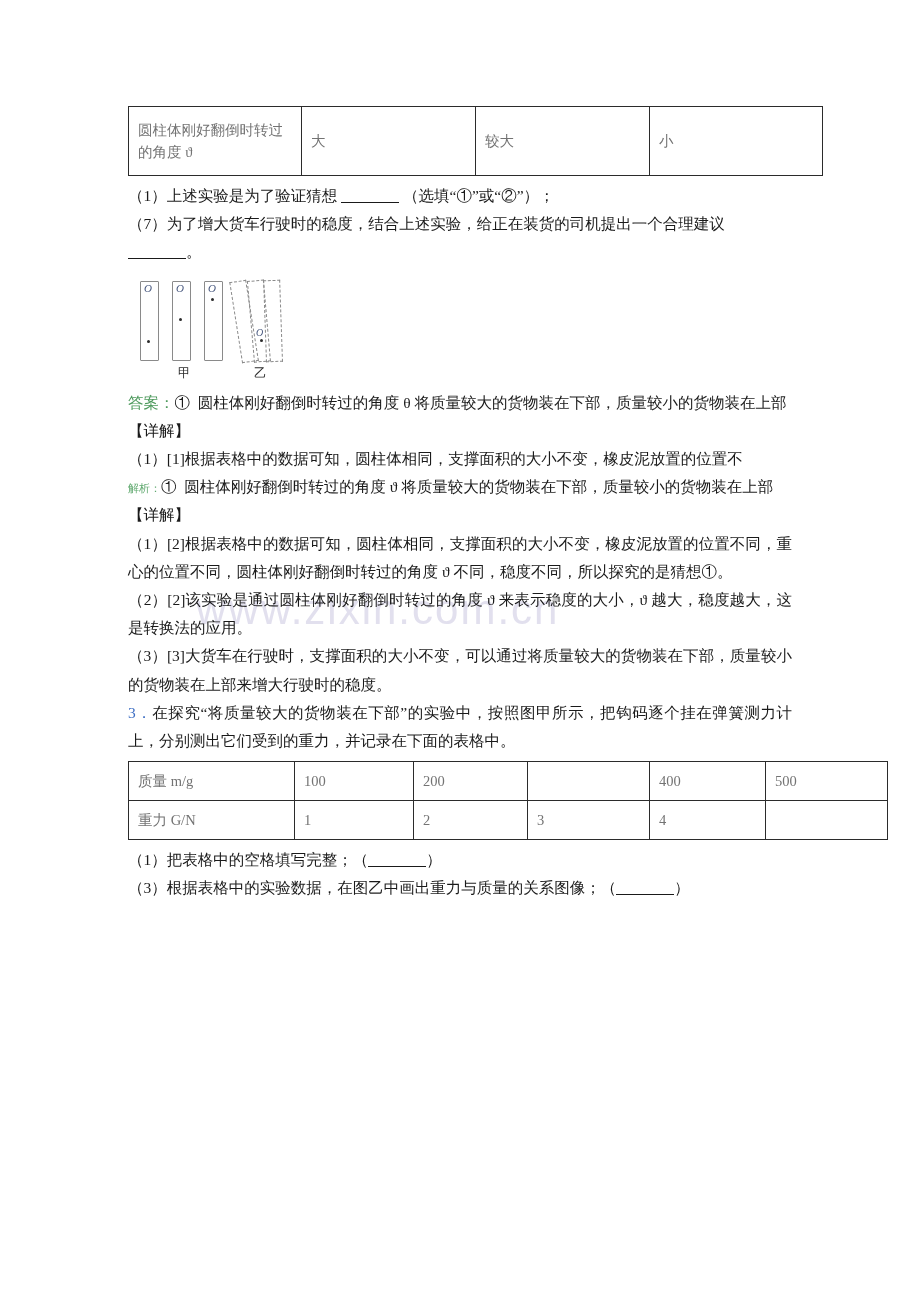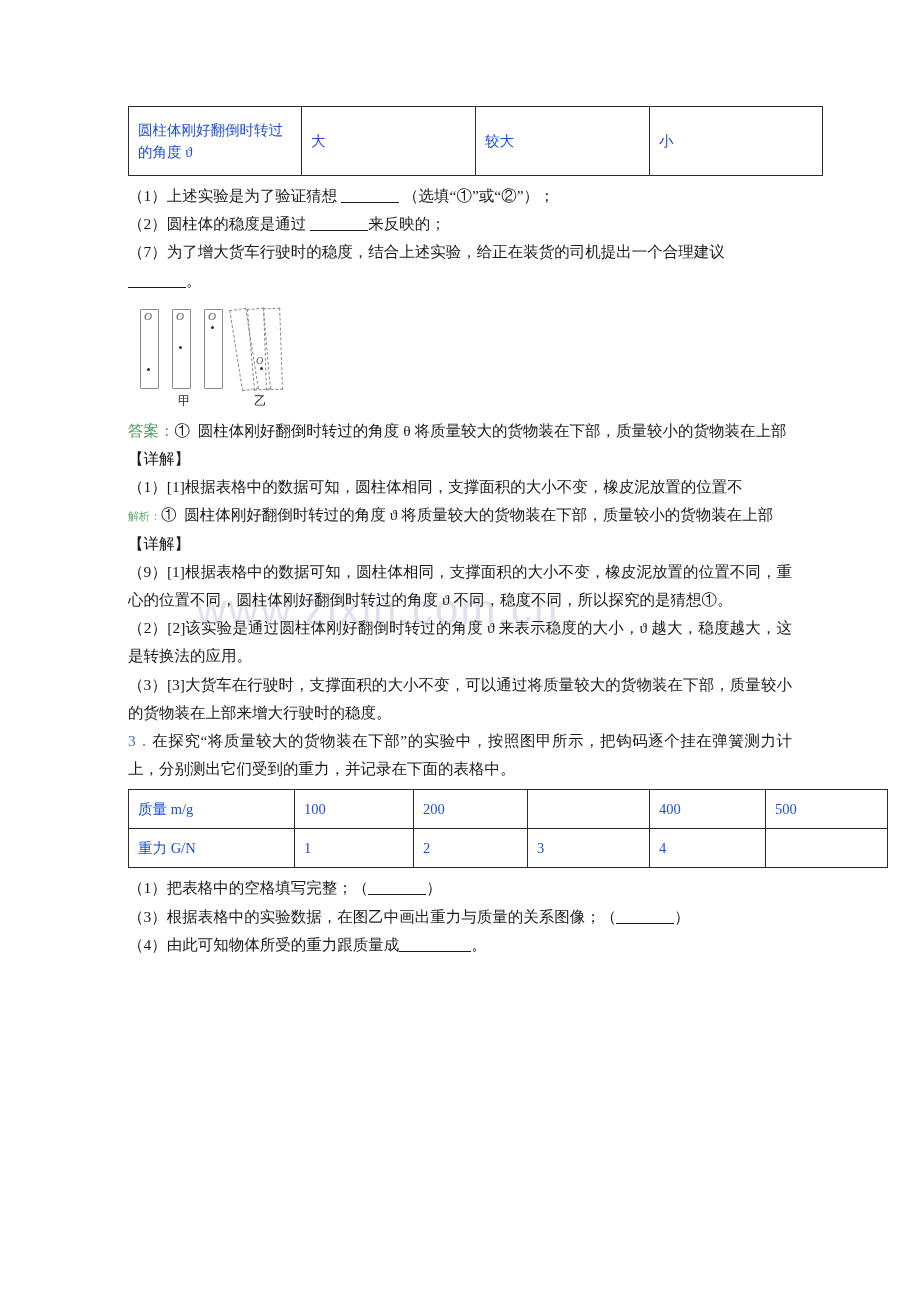--- a/index.html
+++ b/index.html
@@ -46,21 +46,21 @@
     top: 106px;
     width: 664px;
     z-index: 10;
   }
 
   
   table.doc-table {
     border-collapse: collapse;
     table-layout: fixed;
     font-size: 14.5px;
-    color: #1d4ed8;
+    color: #737373;
   }
   table.doc-table td {
     border: 1px solid #2b2b2b;
     padding: 6px 9px;
     vertical-align: middle;
     line-height: 1.55;
   }
 
   
   #table-stability {
@@ -199,21 +199,20 @@
           <td class="c2">较大</td>
           <td class="c3">小</td>
         </tr>
       </tbody>
     </table>
 
     <div class="spacer-sm"></div>
 
     <p class="para"><span>（1）上述实验是为了验证猜想</span> <span class="fill-blank w-m"></span> <span>（选填“①”或“②”）；</span></p>
 
-    <p class="para"><span>（2）圆柱体的稳度是通过</span> <span class="fill-blank w-m"></span><span>来反映的；</span></p>
 
     <p class="para"><span>（7）为了增大货车行驶时的稳度，结合上述实验，给正在装货的司机提出一个合理建议</span></p>
     <p class="para"><span class="fill-blank w-m"></span><span>。</span></p>
 
     <div class="figure-wrap">
 
       <div class="cyl" style="left:6px;">
         <span class="olabel">O</span>
         <span class="dot" style="top:58px;"></span>
       </div>
@@ -241,21 +240,21 @@
     <p class="para"><span class="label-green">答案：</span><span>①</span>&nbsp;&nbsp;<span>圆柱体刚好翻倒时转过的角度 θ   将质量较大的货物装在下部，质量较小的货物装在上部</span></p>
 
     <p class="para">【详解】</p>
 
     <p class="para">（1）[1]根据表格中的数据可知，圆柱体相同，支撑面积的大小不变，橡皮泥放置的位置不</p>
 
     <p class="para small-block"><span class="label-green-sm">解析：</span><span>①</span>&nbsp;&nbsp;<span>圆柱体刚好翻倒时转过的角度 ϑ   将质量较大的货物装在下部，质量较小的货物装在上部</span></p>
 
     <p class="para small-block">【详解】</p>
 
-    <p class="para small-block">（9）[1]根据表格中的数据可知，圆柱体相同，支撑面积的大小不变，橡皮泥放置的位置不同，重心的位置不同，圆柱体刚好翻倒时转过的角度 ϑ 不同，稳度不同，所以探究的是猜想①。</p>
+    <p class="para small-block">（1）[2]根据表格中的数据可知，圆柱体相同，支撑面积的大小不变，橡皮泥放置的位置不同，重心的位置不同，圆柱体刚好翻倒时转过的角度 ϑ 不同，稳度不同，所以探究的是猜想①。</p>
     <p class="para small-block">（2）[2]该实验是通过圆柱体刚好翻倒时转过的角度 ϑ 来表示稳度的大小，ϑ 越大，稳度越大，这是转换法的应用。</p>
     <p class="para small-block">（3）[3]大货车在行驶时，支撑面积的大小不变，可以通过将质量较大的货物装在下部，质量较小的货物装在上部来增大行驶时的稳度。</p>
 
     <p class="para small-block"><span class="num-blue">3．</span><span>在探究“将质量较大的货物装在下部”的实验中，按照图甲所示，把钩码逐个挂在弹簧测力计上，分别测出它们受到的重力，并记录在下面的表格中。</span></p>
 
     <table class="doc-table" id="table-gravity">
       <tbody>
         <tr>
           <td class="g0">质量 m/g</td>
           <td class="g1">100</td>
@@ -275,16 +274,15 @@
       </tbody>
     </table>
 
     <div class="spacer-sm"></div>
 
     <p class="para"><span>（1）把表格中的空格填写完整；（</span><span class="fill-blank w-m"></span><span>）</span></p>
 
 
     <p class="para"><span>（3）根据表格中的实验数据，在图乙中画出重力与质量的关系图像；（</span><span class="fill-blank w-m"></span><span>）</span></p>
 
-    <p class="para"><span>（4）由此可知物体所受的重力跟质量成</span><span class="fill-blank w-l"></span><span>。</span></p>
 
   </div>
 </div>
 
 </body></html>

